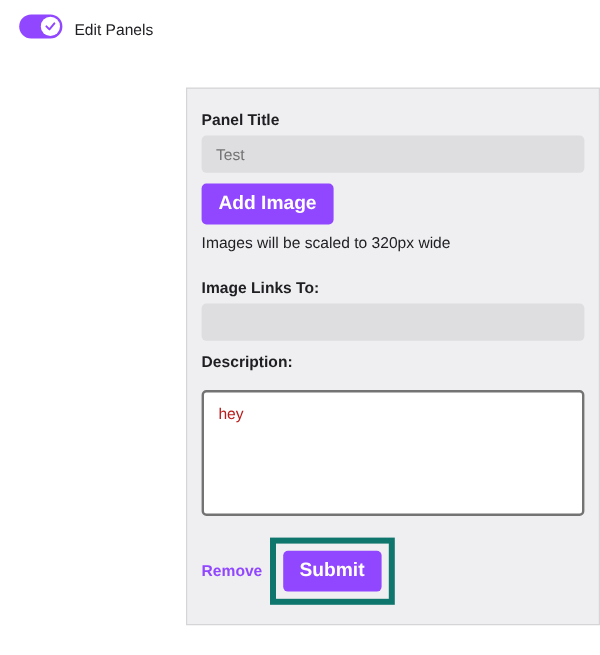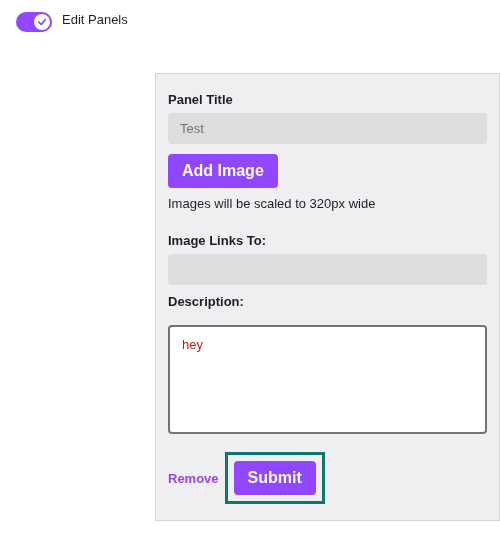--- a/index.html
+++ b/index.html
@@ -9,21 +9,21 @@
     font-family: -apple-system, "Helvetica Neue", Arial, sans-serif;
     font-size: 13px;
     color: #1f1f23;
     background: #ffffff;
     position: relative;
     overflow: hidden;
   }
 
   .top-bar {
     display: flex;
-    align-items: flex-start;
+    align-items: flex-end;
     gap: 10px;
     padding: 12px 16px;
   }
 
   .toggle {
     width: 36px;
     height: 20px;
     border-radius: 20px;
     background: #9146FF;
     position: relative;
@@ -120,21 +120,21 @@
     justify-content: flex-start;
     align-items: center;
     gap: 6px;
   }
   .remove-link {
     color: #9146FF;
     font-weight: 600;
     cursor: pointer;
   }
   .submit-wrap {
-    border: 3px solid #0f766e;
+    border: 5px solid #0f766e;
     padding: 6px;
     display: inline-block;
   }
   .spacer-14 { height: 14px; }
 </style>
 </head>
 <body>
 
 <div class="top-bar">
   <div class="toggle">

